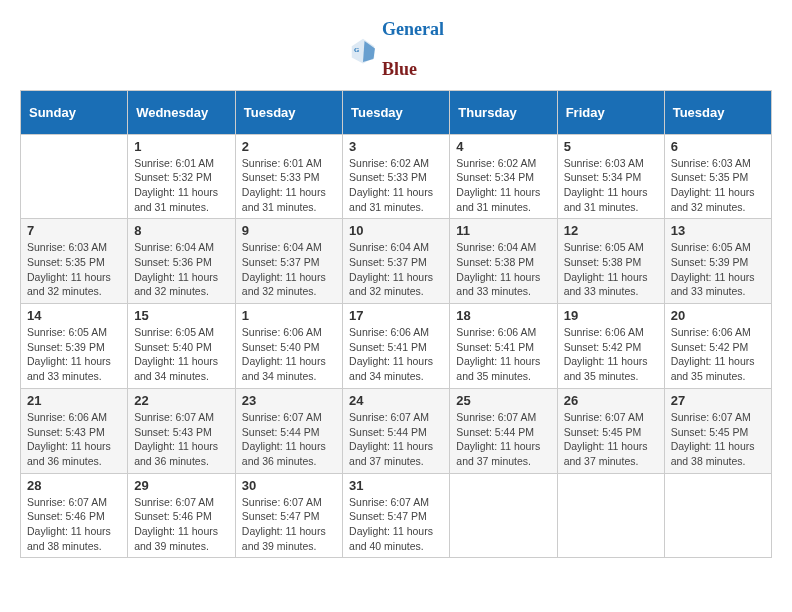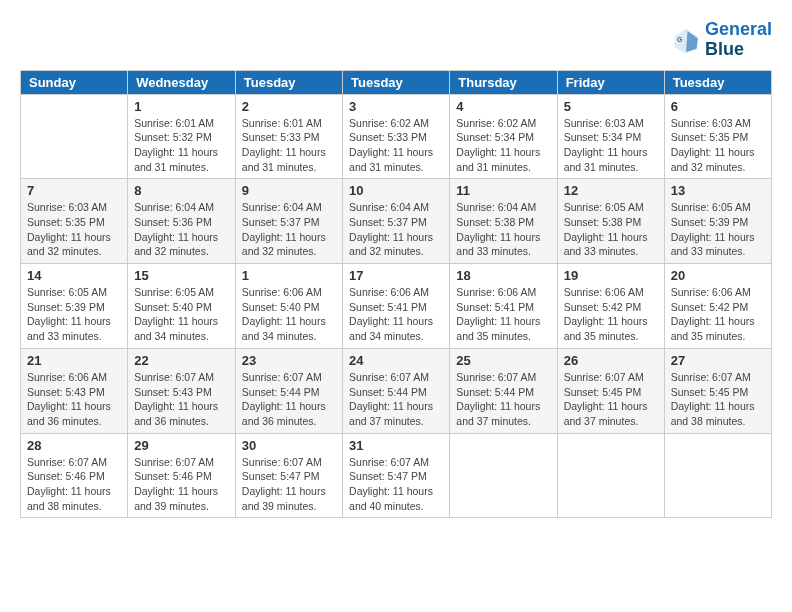--- a/index.html
+++ b/index.html
@@ -5,23 +5,24 @@
     * { box-sizing: border-box; margin: 0; padding: 0; }
     body {
       font-family: Arial, sans-serif;
       background: #fff;
       width: 792px;
       min-height: 612px;
       padding: 20px;
     }
     .header {
       display: flex;
-      justify-content: flex-end;
+      justify-content: center;
       align-items: flex-start;
       margin-bottom: 10px;
+      font-family: Liberation Serif, serif;
     }
     .logo {
       display: flex;
       align-items: center;
       gap: 4px;
     }
     .logo-text {
       font-size: 18px;
       font-weight: bold;
       color: #333;
@@ -49,21 +50,21 @@
     }
     table {
       width: 100%;
       border-collapse: collapse;
       font-size: 11px;
     }
     thead tr th {
       background-color: #1a6eb5;
       color: #fff;
       text-align: left;
-      padding: 4px 8px;
+      padding: 14px 8px;
       font-size: 13px;
       font-weight: bold;
       border: 1px solid #ccc;
     }
     tbody tr td {
       border: 1px solid #ccc;
       vertical-align: top;
       padding: 4px 6px;
       width: 108px;
       min-height: 80px;
@@ -95,21 +96,21 @@
 
 <div class="header">
   <div class="logo">
     <svg class="logo-icon" viewBox="0 0 40 40">
       <polygon points="20,5 35,15 35,30 20,38 5,30 5,15" fill="#1a6eb5" opacity="0.15"></polygon>
       <polygon points="22,8 36,18 34,32 20,36" fill="#1a6eb5" opacity="0.6"></polygon>
       <text x="8" y="22" font-size="9" fill="#1a6eb5" font-weight="bold">G</text>
     </svg>
     <div class="logo-text">
       <div><span>General</span></div>
-      <div style="color:#0c4a6e;">Blue</div>
+      <div style="color:#7f1d1d;margin-top:20px;">Blue</div>
     </div>
   </div>
   <div class="title-block">
     <div class="month-title"></div>
     <div class="location-title"></div>
   </div>
 </div>
 
 <table>
   <thead>

